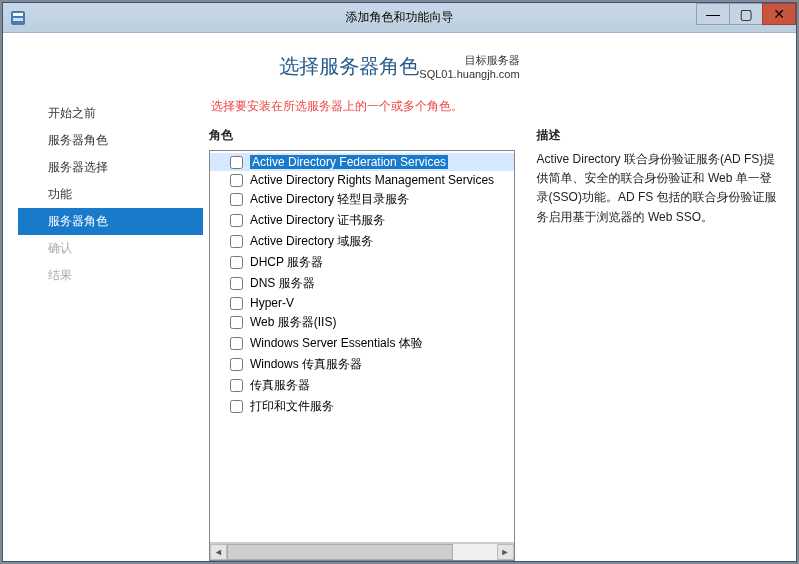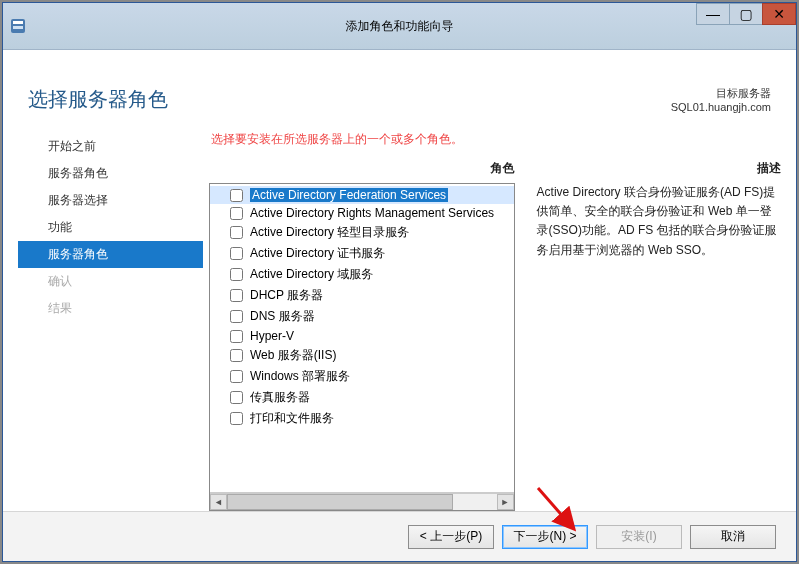--- a/index.html
+++ b/index.html
@@ -15,21 +15,21 @@
 .window {
   width: 795px;
   height: 560px;
   background: #fff;
   border: 1px solid #2b5797;
   display: flex;
   flex-direction: column;
   position: relative;
 }
 .titlebar {
-  height: 47px;
+  height: 30px;
   background: linear-gradient(#c9d8e8, #bccfde);
   display: flex;
   align-items: center;
   justify-content: center;
   position: relative;
   border-bottom: 1px solid #a0b4c8;
 }
 .titlebar-title { font-size: 12px; color: #000; }
 .title-icon {
   position: absolute;
@@ -54,24 +54,23 @@
 .win-btn.close { background: #c8553d; color: #000; border-color:#a83f2d;}
 .content {
   flex: 1;
   padding: 15px 15px 0 15px;
   background: #fff;
   display: flex;
   flex-direction: column;
 }
 .header-row {
   display: flex;
-  justify-content: space-between;
+  justify-content: center;
   align-items: flex-start;
   padding: 5px 10px 18px 10px;
-  margin-top: 16px;
 }
 .page-title {
   font-size: 20px;
   color: #255a8a;
   font-weight: normal;
 }
 .dest-box { text-align: right; font-size: 11px; color: #444; }
 .dest-box .lbl { color: #333; }
 .dest-box .srv { color: #333; }
 .main-row {
@@ -102,21 +101,21 @@
 }
 .instr { font-size: 12px; color: #ef4444; margin-bottom: 12px; padding-left:2px;}
 .columns {
   display: flex;
   flex:1;
   min-height:0;
   gap: 22px;
 }
 .col-roles { flex: 1.25; display:flex; flex-direction:column; min-width:0;}
 .col-desc { flex: 1; }
-.col-header { font-size: 12px; color: #222; margin-bottom: 6px; font-weight:bold;text-align:right;}
+.col-header { font-size: 12px; color: #222; margin-bottom: 6px; font-weight:bold;}
 .desc-text { font-size: 12px; color: #222; line-height: 1.6; }
 .listbox {
   flex:1;
   border: 1px solid #888;
   background: #fff;
   display:flex;
   flex-direction:column;
   min-height:0;
 }
 .listbox-body {
@@ -288,21 +287,25 @@
                     <div class="role-item">
                       <input type="checkbox" style="">
                       <span class="rl">Hyper-V</span>
                     </div>
                     <div class="role-item">
                       <input type="checkbox" style="">
                       <span class="rl">Web 服务器(IIS)</span>
                     </div>
                     <div class="role-item">
                       <input type="checkbox" style="">
-                      <span class="rl">Windows 部署服务</span>
+                      <span class="rl">Windows Server Essentials 体验</span>
+                    </div>
+                    <div class="role-item">
+                      <input type="checkbox" style="">
+                      <span class="rl">Windows 传真服务器</span>
                     </div>
                     <div class="role-item">
                       <input type="checkbox" style="">
                       <span class="rl">传真服务器</span>
                     </div>
                     <div class="role-item">
                       <input type="checkbox" style="">
                       <span class="rl">打印和文件服务</span>
                     </div>
                   </div>
@@ -318,28 +321,14 @@
           </div>
           <div class="col-desc">
             <div class="col-header">描述</div>
             <div class="desc-text">Active Directory 联合身份验证服务(AD FS)提供简单、安全的联合身份验证和 Web 单一登录(SSO)功能。AD FS 包括的联合身份验证服务启用基于浏览器的 Web SSO。</div>
           </div>
         </div>
       </div>
     </div>
   </div>
 
-  <div class="footer">
-    <svg class="arrow" width="60" height="60">
-      <defs>
-        <marker id="ah" viewBox="0 0 10 10" refX="8" refY="5" markerWidth="8" markerHeight="8" orient="auto">
-          <path d="M0,0 L10,5 L0,10 z" fill="#d11"></path>
-        </marker>
-      </defs>
-      <line x1="10" y1="8" x2="45" y2="48" stroke="#d11" stroke-width="3" marker-end="url(#ah)"></line>
-    </svg>
-    <button class="btn">&lt; 上一步(P)</button>
-    <button class="btn focus">下一步(N) &gt;</button>
-    <button class="btn" disabled="">安装(I)</button>
-    <button class="btn">取消</button>
-  </div>
 
 </div>
 
 </body></html>

